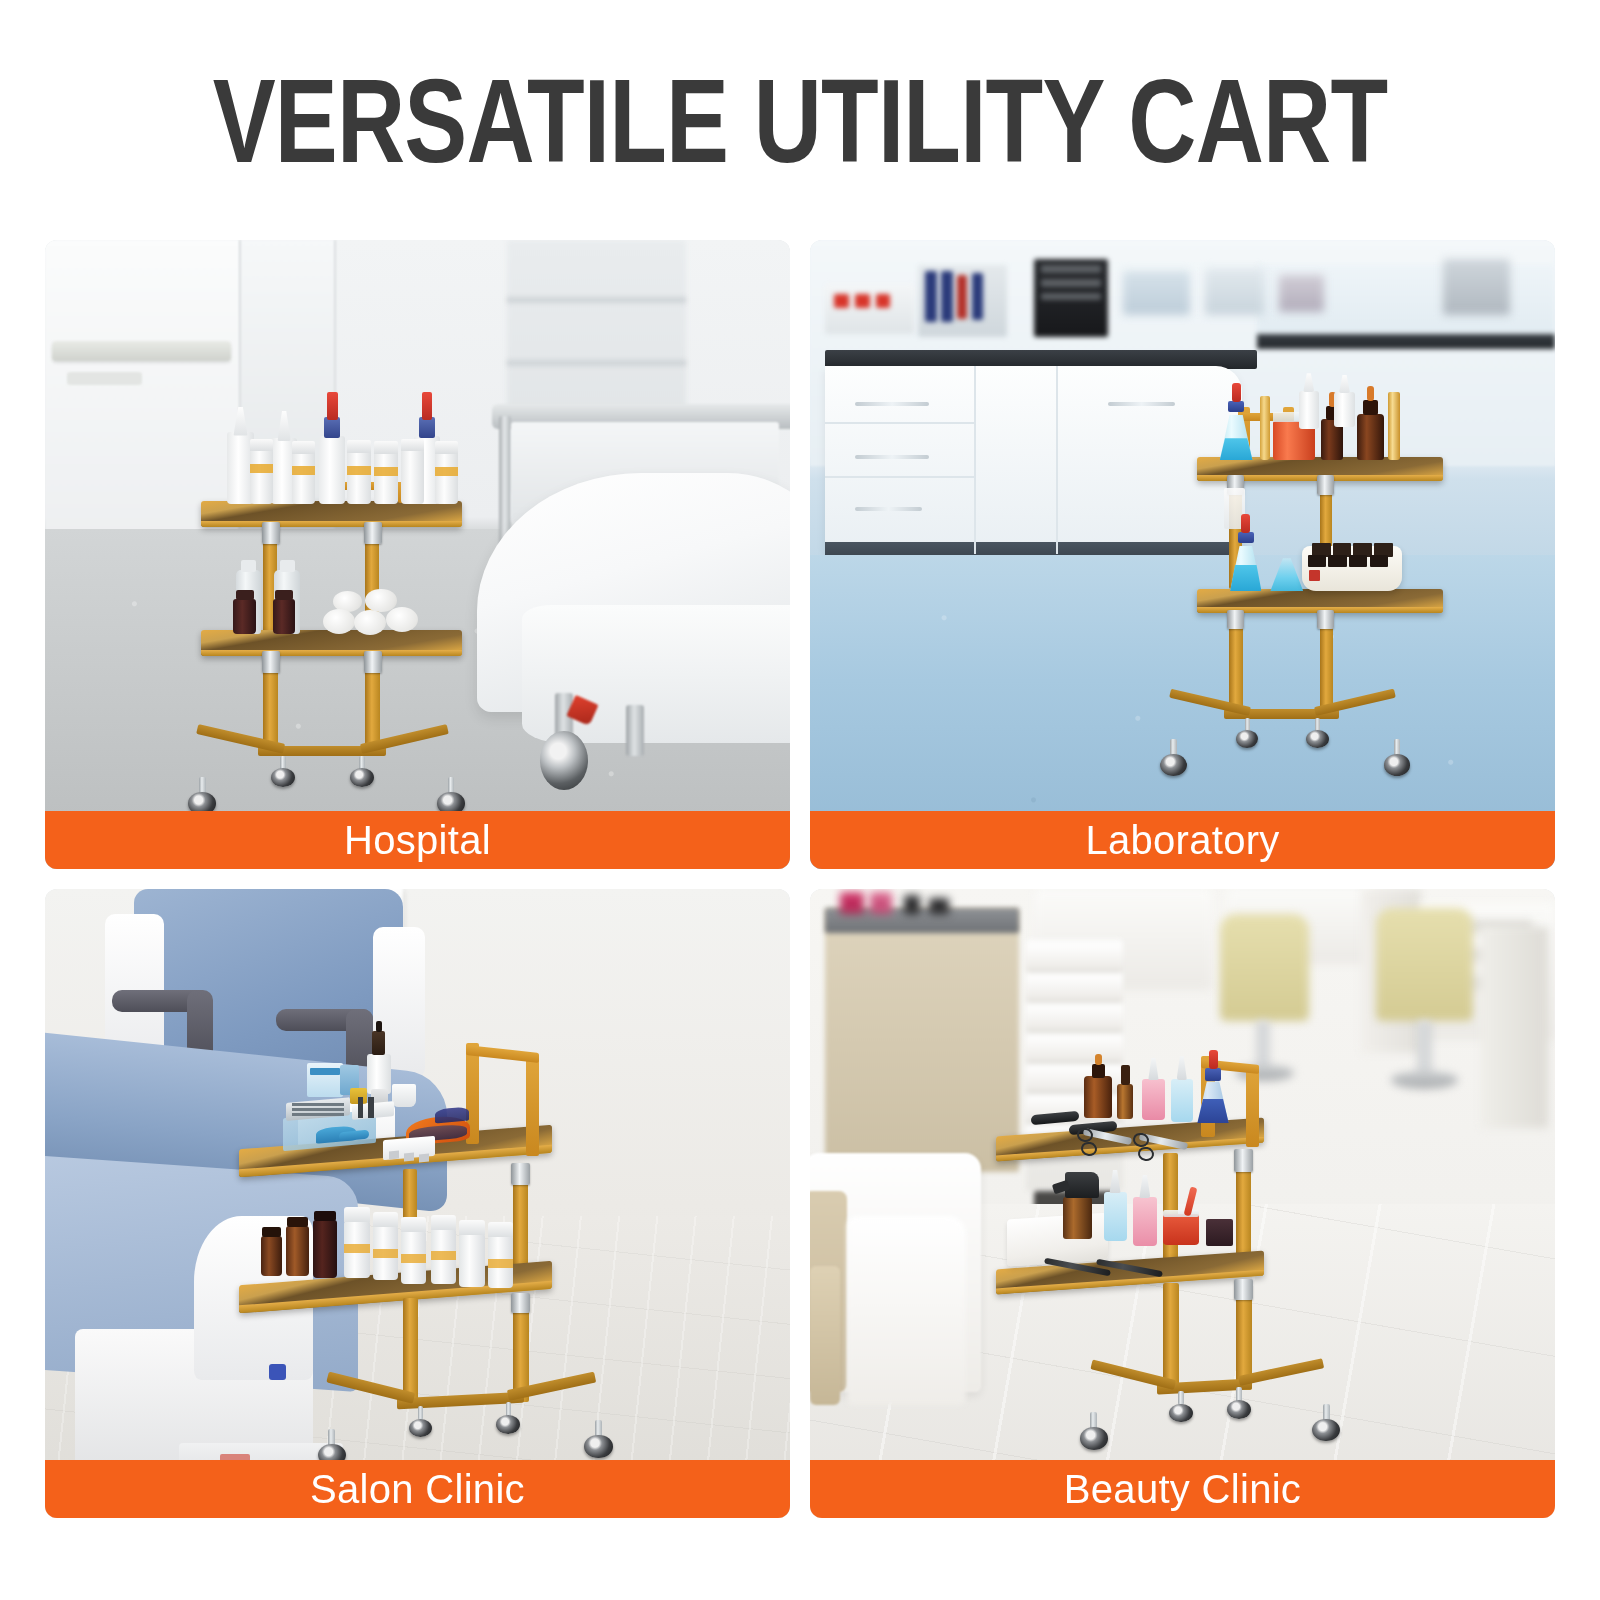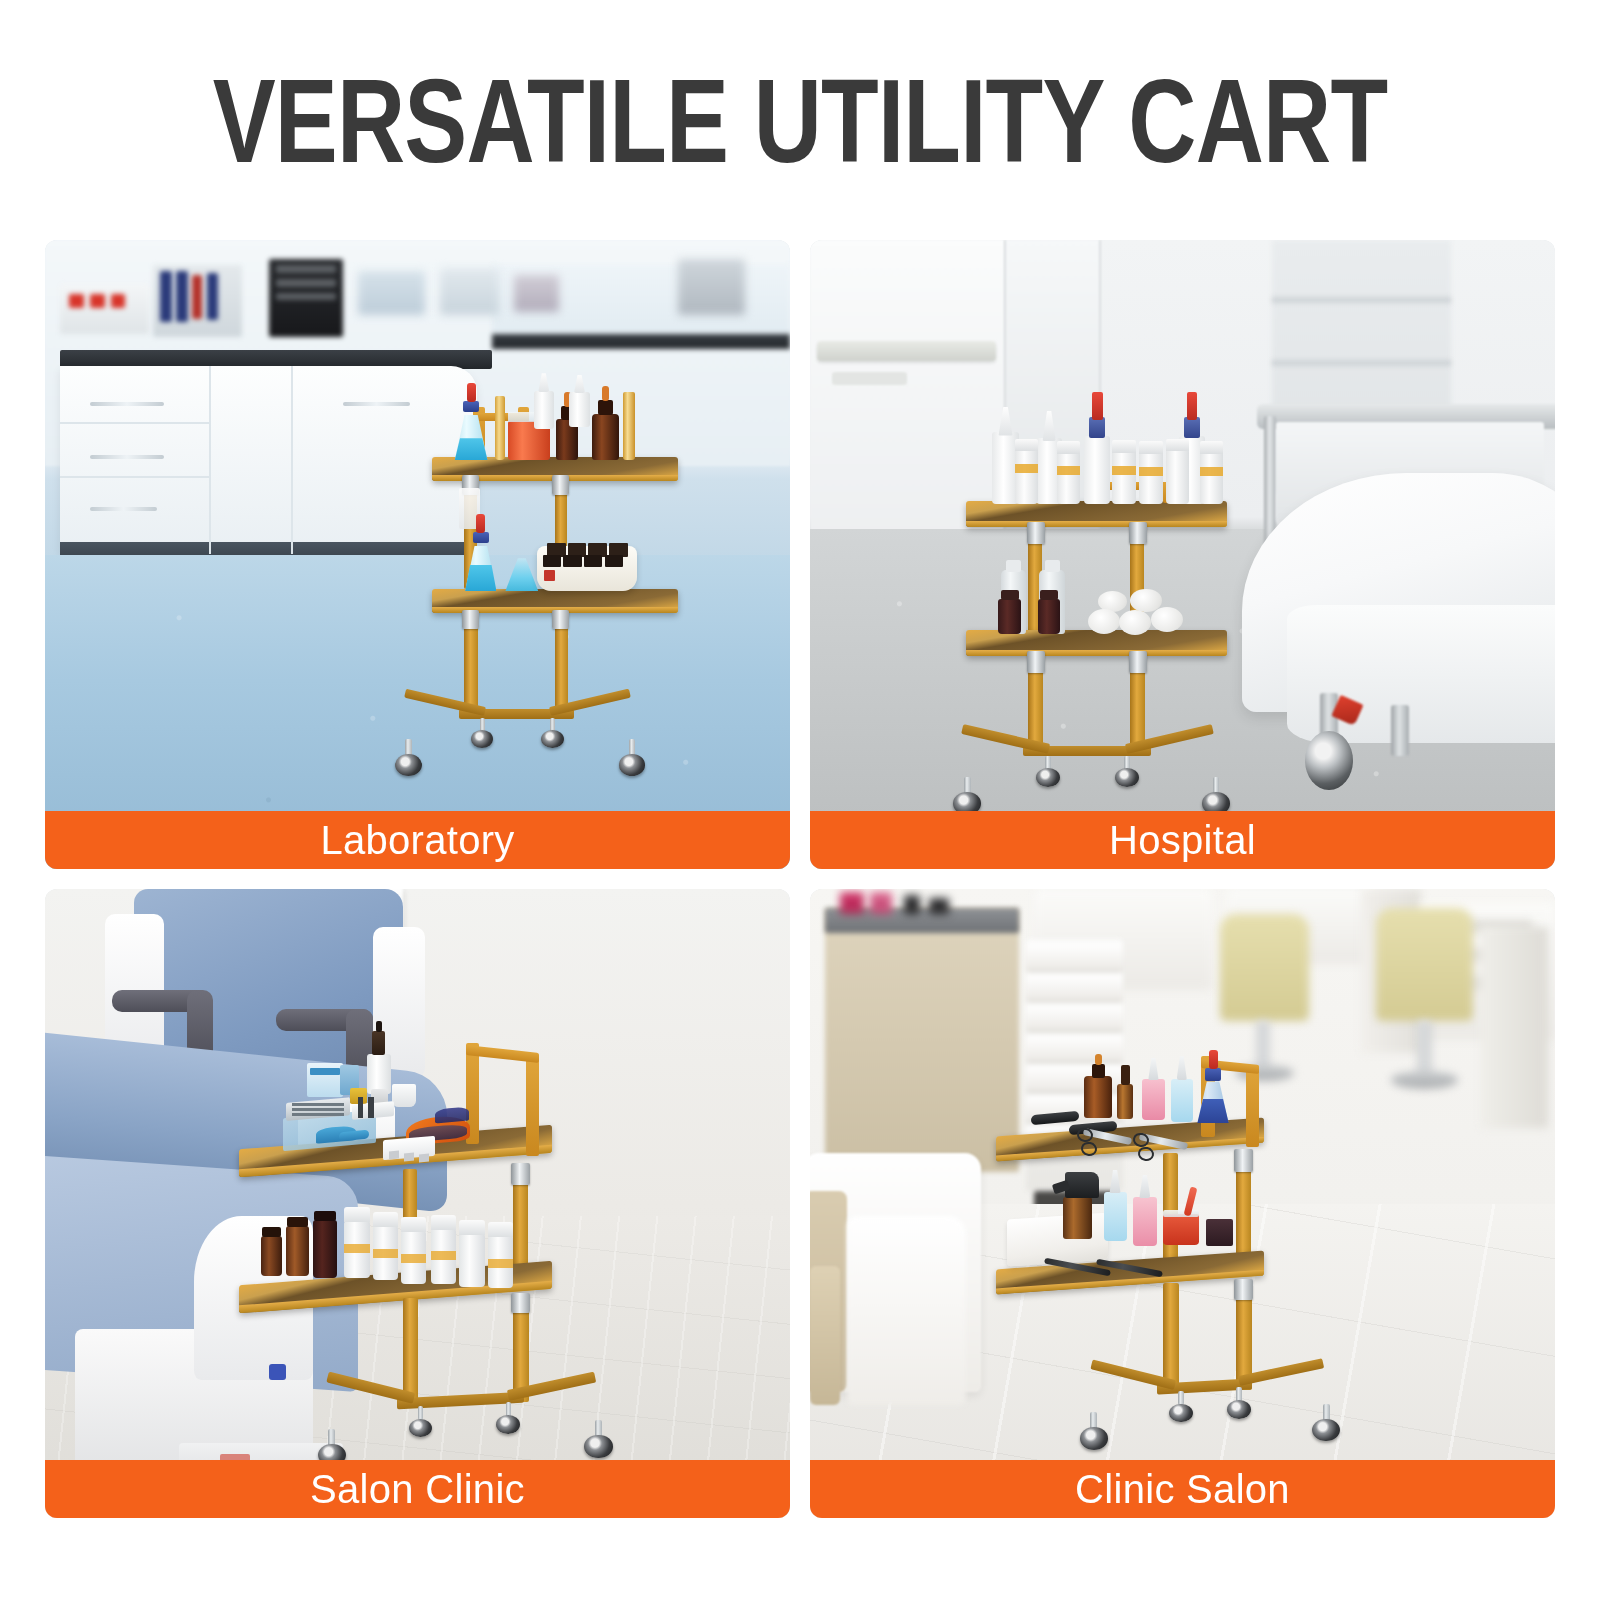--- a/index.html
+++ b/index.html
@@ -181,20 +181,144 @@
 </style>
 </head>
 <body>
 
 <div class="title">VERSATILE UTILITY CART</div>
 
 <div class="grid">
 
   <div class="panel">
     <div class="scene">
+      <div class="hosp-bg"></div>
+      <div class="hosp-wall-l blur1"></div>
+      <div class="hosp-door blur1"></div>
+      <div class="hosp-cab blur2"></div>
+      <div class="hosp-cab-line blur2" style="top:9%"></div>
+      <div class="hosp-cab-line blur2" style="top:19%"></div>
+      <div class="hosp-rail blur1"></div>
+      <div class="hosp-rail2 blur1"></div>
+      <div class="hosp-floor"></div>
+
+      <div class="bed-frame blur1"></div>
+      <div class="bed-post blur1"></div>
+      <div class="bed-panel blur1"></div>
+      <div class="bed-wheel blur1" style="left:62.5%; top:66%;"></div>
+      <div class="bed-sheet"></div>
+      <div class="bed-sheet2"></div>
+      <div class="bed-leg blur1" style="left:68.5%; top:72%;"></div>
+      <div class="bed-leg blur1" style="left:78%; top:74%;"></div>
+      <div class="bed-redtag blur1"></div>
+      <div class="bed-wheel" style="left:66.5%; top:78%; width:6.4%; height:9.4%;"></div>
+
+      <div class="tray" style="left:21%; top:41.5%; width:35%; height:4.2%;">
+        <div class="tray-lip"></div>
+      </div>
+
+      <div class="gold" style="position:absolute; left:38%; top:38.4%; width:10.5%; height:1.3%; border-radius:2px;"></div>
+      <div class="gold" style="position:absolute; left:38%; top:38.4%; width:1.3%; height:3.4%; border-radius:2px;"></div>
+      <div class="gold" style="position:absolute; left:47.4%; top:38.4%; width:1.3%; height:3.4%; border-radius:2px;"></div>
+
+      <div class="btl" style="left:24.4%; top:30.5%; width:3.6%; height:11.5%; background:linear-gradient(90deg,#e7e9ea,#ffffff 42%,#dfe2e4);"></div>
+      <div class="cap" style="left:25.3%; top:26.5%; width:1.9%; height:4.6%; background:linear-gradient(180deg,#fdfdfd,#e0e3e5); clip-path:polygon(34% 0,66% 0,100% 100%,0 100%);"></div>
+      <div class="btl" style="left:30.4%; top:31.5%; width:3.4%; height:10.5%; background:linear-gradient(90deg,#e7e9ea,#ffffff 42%,#dfe2e4);"></div>
+      <div class="cap" style="left:31.2%; top:27.2%; width:1.8%; height:4.8%; background:linear-gradient(180deg,#fdfdfd,#e0e3e5); clip-path:polygon(34% 0,66% 0,100% 100%,0 100%);"></div>
+
+      <div class="btl" style="left:36.8%; top:31.2%; width:3.5%; height:10.8%; background:linear-gradient(90deg,#e9ebec,#ffffff 42%,#e0e3e5);"></div>
+      <div class="cap" style="left:37.5%; top:28.2%; width:2.1%; height:3.2%; background:linear-gradient(180deg,#5a6fb5,#33458c); border-radius:2px;"></div>
+      <div class="cap" style="left:37.9%; top:24.2%; width:1.4%; height:4.4%; background:linear-gradient(180deg,#e8483a,#b92b21); border-radius:2px;"></div>
+
+      <div class="btl" style="left:49.5%; top:31.2%; width:3.5%; height:10.8%; background:linear-gradient(90deg,#e9ebec,#ffffff 42%,#e0e3e5);"></div>
+      <div class="cap" style="left:50.2%; top:28.2%; width:2.1%; height:3.2%; background:linear-gradient(180deg,#5a6fb5,#33458c); border-radius:2px;"></div>
+      <div class="cap" style="left:50.6%; top:24.2%; width:1.4%; height:4.4%; background:linear-gradient(180deg,#e8483a,#b92b21); border-radius:2px;"></div>
+
+      <div class="btl" style="left:27.5%; top:33.2%; width:3.1%; height:8.8%; background:linear-gradient(90deg,#e4e6e7,#fdfdfd 40%,#dcdfe1);"></div>
+      <div class="cap" style="left:27.5%; top:31.6%; width:3.1%; height:2%; background:linear-gradient(180deg,#fafafa,#dcdfe1); border-radius:2px 2px 0 0;"></div>
+      <div style="position:absolute; left:27.5%; top:35.6%; width:3.1%; height:1.5%; background:#e8a92d; opacity:.85;"></div>
+
+      <div class="btl" style="left:33.2%; top:33.6%; width:3.0%; height:8.4%; background:linear-gradient(90deg,#e4e6e7,#fdfdfd 40%,#dcdfe1);"></div>
+      <div class="cap" style="left:33.2%; top:32%; width:3.0%; height:2%; background:linear-gradient(180deg,#fafafa,#dcdfe1); border-radius:2px 2px 0 0;"></div>
+      <div style="position:absolute; left:33.2%; top:36%; width:3.0%; height:1.4%; background:#e8a92d; opacity:.85;"></div>
+
+      <div class="btl" style="left:40.5%; top:33.4%; width:3.2%; height:8.6%; background:linear-gradient(90deg,#e4e6e7,#fdfdfd 40%,#dcdfe1);"></div>
+      <div class="cap" style="left:40.5%; top:31.8%; width:3.2%; height:2%; background:linear-gradient(180deg,#fafafa,#dcdfe1); border-radius:2px 2px 0 0;"></div>
+      <div style="position:absolute; left:40.5%; top:35.9%; width:3.2%; height:1.4%; background:#e8a92d; opacity:.85;"></div>
+
+      <div class="btl" style="left:44.2%; top:33.6%; width:3.2%; height:8.4%; background:linear-gradient(90deg,#e4e6e7,#fdfdfd 40%,#dcdfe1);"></div>
+      <div class="cap" style="left:44.2%; top:32%; width:3.2%; height:2%; background:linear-gradient(180deg,#fafafa,#dcdfe1); border-radius:2px 2px 0 0;"></div>
+      <div style="position:absolute; left:44.2%; top:36.1%; width:3.2%; height:1.4%; background:#e8a92d; opacity:.85;"></div>
+
+      <div class="btl" style="left:47.8%; top:33.2%; width:3.1%; height:8.8%; background:linear-gradient(90deg,#e4e6e7,#fdfdfd 40%,#dcdfe1);"></div>
+      <div class="cap" style="left:47.8%; top:31.6%; width:3.1%; height:2%; background:linear-gradient(180deg,#fafafa,#dcdfe1); border-radius:2px 2px 0 0;"></div>
+
+      <div class="btl" style="left:52.3%; top:33.6%; width:3.1%; height:8.4%; background:linear-gradient(90deg,#e4e6e7,#fdfdfd 40%,#dcdfe1);"></div>
+      <div class="cap" style="left:52.3%; top:32%; width:3.1%; height:2%; background:linear-gradient(180deg,#fafafa,#dcdfe1); border-radius:2px 2px 0 0;"></div>
+      <div style="position:absolute; left:52.3%; top:36.1%; width:3.1%; height:1.4%; background:#e8a92d; opacity:.85;"></div>
+
+      <div class="post2" style="left:29.3%; top:45.5%; width:1.9%; height:17%;"></div>
+      <div class="post2" style="left:43.0%; top:45.5%; width:1.9%; height:17%;"></div>
+      <div class="bracket" style="left:29.1%; top:44.8%; width:2.4%; height:3.6%;"></div>
+      <div class="bracket" style="left:42.8%; top:44.8%; width:2.4%; height:3.6%;"></div>
+
+      <div class="tray" style="left:21%; top:62%; width:35%; height:4.2%;">
+        <div class="tray-lip"></div>
+      </div>
+
+      <div class="btl" style="left:25.6%; top:52.5%; width:3.4%; height:10.2%; background:linear-gradient(90deg,#d5dadd,#f4f7f8 38%,#cfd5d8); border-radius:5px 5px 3px 3px;"></div>
+      <div class="cap" style="left:26.3%; top:50.8%; width:2%; height:2%; background:#e8ebed;"></div>
+      <div class="btl" style="left:30.8%; top:52.5%; width:3.4%; height:10.2%; background:linear-gradient(90deg,#d5dadd,#f4f7f8 38%,#cfd5d8); border-radius:5px 5px 3px 3px;"></div>
+      <div class="cap" style="left:31.5%; top:50.8%; width:2%; height:2%; background:#e8ebed;"></div>
+
+      <div class="btl" style="left:25.3%; top:57%; width:3.0%; height:5.6%; background:linear-gradient(90deg,#36191a,#5b2a26 40%,#2b1315);"></div>
+      <div class="cap" style="left:25.6%; top:55.6%; width:2.4%; height:1.6%; background:#3a1f1d;"></div>
+      <div class="btl" style="left:30.6%; top:57%; width:3.0%; height:5.6%; background:linear-gradient(90deg,#36191a,#5b2a26 40%,#2b1315);"></div>
+      <div class="cap" style="left:30.9%; top:55.6%; width:2.4%; height:1.6%; background:#3a1f1d;"></div>
+
+      <div class="rnd" style="position:absolute; left:38.6%; top:55.8%; width:4.0%; height:3.4%; background:radial-gradient(circle at 40% 34%,#ffffff,#e6e6e4 70%,#d3d3d0);"></div>
+      <div class="rnd" style="position:absolute; left:43.0%; top:55.5%; width:4.2%; height:3.6%; background:radial-gradient(circle at 40% 34%,#ffffff,#e6e6e4 70%,#d3d3d0);"></div>
+      <div class="rnd" style="position:absolute; left:37.3%; top:58.6%; width:4.3%; height:4.0%; background:radial-gradient(circle at 40% 34%,#ffffff,#e8e8e6 70%,#d3d3d0);"></div>
+      <div class="rnd" style="position:absolute; left:41.5%; top:58.8%; width:4.3%; height:4.0%; background:radial-gradient(circle at 40% 34%,#ffffff,#e8e8e6 70%,#d3d3d0);"></div>
+      <div class="rnd" style="position:absolute; left:45.8%; top:58.4%; width:4.3%; height:4.0%; background:radial-gradient(circle at 40% 34%,#ffffff,#e8e8e6 70%,#d3d3d0);"></div>
+
+      <div class="post2" style="left:29.3%; top:66%; width:2.0%; height:16%;"></div>
+      <div class="post2" style="left:43.0%; top:66%; width:2.0%; height:16%;"></div>
+      <div class="bracket" style="left:29.1%; top:65.4%; width:2.4%; height:3.4%;"></div>
+      <div class="bracket" style="left:42.8%; top:65.4%; width:2.4%; height:3.4%;"></div>
+
+      <div class="gold-d" style="position:absolute; left:28.6%; top:80.4%; width:17.2%; height:1.7%; border-radius:2px;"></div>
+      <div class="gold-d" style="position:absolute; left:20.2%; top:80.2%; width:12%; height:1.6%; border-radius:2px; transform:rotate(13deg); transform-origin:right center;"></div>
+      <div class="gold-d" style="position:absolute; left:42.4%; top:80.2%; width:12%; height:1.6%; border-radius:2px; transform:rotate(-13deg); transform-origin:left center;"></div>
+
+      <div class="caster" style="left:30.3%; top:82.0%; width:3.2%; height:5.0%;">
+          <div class="stem"></div>
+          <div class="wheel"></div>
+        </div>
+      <div class="caster" style="left:41.0%; top:82.0%; width:3.2%; height:5.0%;">
+          <div class="stem"></div>
+          <div class="wheel"></div>
+        </div>
+      <div class="caster" style="left:19.2%; top:85.4%; width:3.8%; height:6.0%;">
+          <div class="stem"></div>
+          <div class="wheel"></div>
+        </div>
+      <div class="caster" style="left:52.6%; top:85.4%; width:3.8%; height:6.0%;">
+          <div class="stem"></div>
+          <div class="wheel"></div>
+        </div>
+    </div>
+
+    <div class="label-bar">
+      <span>Hospital</span>
+    </div>
+  </div>
+
+  <div class="panel">
+    <div class="scene">
       <div class="lab-bg"></div>
       <div class="lab-wall blur1"></div>
 
       <div class="lab-shelf blur2"></div>
       <div class="lab-equip blur2" style="left:2%; top:7%; width:12%; height:8%; background:linear-gradient(180deg,#f4f6f7,#dfe4e7);"></div>
       <div class="lab-equip blur2" style="left:3.2%; top:8.6%; width:2%; height:2.2%; background:#d8352a;"></div>
       <div class="lab-equip blur2" style="left:6.0%; top:8.6%; width:2%; height:2.2%; background:#d8352a;"></div>
       <div class="lab-equip blur2" style="left:8.8%; top:8.6%; width:2%; height:2.2%; background:#d8352a;"></div>
       <div class="lab-equip blur2" style="left:14.5%; top:4%; width:12%; height:11.5%; background:linear-gradient(180deg,#e4e9ec,#cfd7dc);"></div>
       <div class="lab-equip blur2" style="left:15.5%; top:5%; width:1.6%; height:8%; background:#2a3a7a;"></div>
@@ -317,144 +441,20 @@
         </div>
     </div>
 
     <div class="label-bar">
       <span>Laboratory</span>
     </div>
   </div>
 
   <div class="panel">
     <div class="scene">
-      <div class="hosp-bg"></div>
-      <div class="hosp-wall-l blur1"></div>
-      <div class="hosp-door blur1"></div>
-      <div class="hosp-cab blur2"></div>
-      <div class="hosp-cab-line blur2" style="top:9%"></div>
-      <div class="hosp-cab-line blur2" style="top:19%"></div>
-      <div class="hosp-rail blur1"></div>
-      <div class="hosp-rail2 blur1"></div>
-      <div class="hosp-floor"></div>
-
-      <div class="bed-frame blur1"></div>
-      <div class="bed-post blur1"></div>
-      <div class="bed-panel blur1"></div>
-      <div class="bed-wheel blur1" style="left:62.5%; top:66%;"></div>
-      <div class="bed-sheet"></div>
-      <div class="bed-sheet2"></div>
-      <div class="bed-leg blur1" style="left:68.5%; top:72%;"></div>
-      <div class="bed-leg blur1" style="left:78%; top:74%;"></div>
-      <div class="bed-redtag blur1"></div>
-      <div class="bed-wheel" style="left:66.5%; top:78%; width:6.4%; height:9.4%;"></div>
-
-      <div class="tray" style="left:21%; top:41.5%; width:35%; height:4.2%;">
-        <div class="tray-lip"></div>
-      </div>
-
-      <div class="gold" style="position:absolute; left:38%; top:38.4%; width:10.5%; height:1.3%; border-radius:2px;"></div>
-      <div class="gold" style="position:absolute; left:38%; top:38.4%; width:1.3%; height:3.4%; border-radius:2px;"></div>
-      <div class="gold" style="position:absolute; left:47.4%; top:38.4%; width:1.3%; height:3.4%; border-radius:2px;"></div>
-
-      <div class="btl" style="left:24.4%; top:30.5%; width:3.6%; height:11.5%; background:linear-gradient(90deg,#e7e9ea,#ffffff 42%,#dfe2e4);"></div>
-      <div class="cap" style="left:25.3%; top:26.5%; width:1.9%; height:4.6%; background:linear-gradient(180deg,#fdfdfd,#e0e3e5); clip-path:polygon(34% 0,66% 0,100% 100%,0 100%);"></div>
-      <div class="btl" style="left:30.4%; top:31.5%; width:3.4%; height:10.5%; background:linear-gradient(90deg,#e7e9ea,#ffffff 42%,#dfe2e4);"></div>
-      <div class="cap" style="left:31.2%; top:27.2%; width:1.8%; height:4.8%; background:linear-gradient(180deg,#fdfdfd,#e0e3e5); clip-path:polygon(34% 0,66% 0,100% 100%,0 100%);"></div>
-
-      <div class="btl" style="left:36.8%; top:31.2%; width:3.5%; height:10.8%; background:linear-gradient(90deg,#e9ebec,#ffffff 42%,#e0e3e5);"></div>
-      <div class="cap" style="left:37.5%; top:28.2%; width:2.1%; height:3.2%; background:linear-gradient(180deg,#5a6fb5,#33458c); border-radius:2px;"></div>
-      <div class="cap" style="left:37.9%; top:24.2%; width:1.4%; height:4.4%; background:linear-gradient(180deg,#e8483a,#b92b21); border-radius:2px;"></div>
-
-      <div class="btl" style="left:49.5%; top:31.2%; width:3.5%; height:10.8%; background:linear-gradient(90deg,#e9ebec,#ffffff 42%,#e0e3e5);"></div>
-      <div class="cap" style="left:50.2%; top:28.2%; width:2.1%; height:3.2%; background:linear-gradient(180deg,#5a6fb5,#33458c); border-radius:2px;"></div>
-      <div class="cap" style="left:50.6%; top:24.2%; width:1.4%; height:4.4%; background:linear-gradient(180deg,#e8483a,#b92b21); border-radius:2px;"></div>
-
-      <div class="btl" style="left:27.5%; top:33.2%; width:3.1%; height:8.8%; background:linear-gradient(90deg,#e4e6e7,#fdfdfd 40%,#dcdfe1);"></div>
-      <div class="cap" style="left:27.5%; top:31.6%; width:3.1%; height:2%; background:linear-gradient(180deg,#fafafa,#dcdfe1); border-radius:2px 2px 0 0;"></div>
-      <div style="position:absolute; left:27.5%; top:35.6%; width:3.1%; height:1.5%; background:#e8a92d; opacity:.85;"></div>
-
-      <div class="btl" style="left:33.2%; top:33.6%; width:3.0%; height:8.4%; background:linear-gradient(90deg,#e4e6e7,#fdfdfd 40%,#dcdfe1);"></div>
-      <div class="cap" style="left:33.2%; top:32%; width:3.0%; height:2%; background:linear-gradient(180deg,#fafafa,#dcdfe1); border-radius:2px 2px 0 0;"></div>
-      <div style="position:absolute; left:33.2%; top:36%; width:3.0%; height:1.4%; background:#e8a92d; opacity:.85;"></div>
-
-      <div class="btl" style="left:40.5%; top:33.4%; width:3.2%; height:8.6%; background:linear-gradient(90deg,#e4e6e7,#fdfdfd 40%,#dcdfe1);"></div>
-      <div class="cap" style="left:40.5%; top:31.8%; width:3.2%; height:2%; background:linear-gradient(180deg,#fafafa,#dcdfe1); border-radius:2px 2px 0 0;"></div>
-      <div style="position:absolute; left:40.5%; top:35.9%; width:3.2%; height:1.4%; background:#e8a92d; opacity:.85;"></div>
-
-      <div class="btl" style="left:44.2%; top:33.6%; width:3.2%; height:8.4%; background:linear-gradient(90deg,#e4e6e7,#fdfdfd 40%,#dcdfe1);"></div>
-      <div class="cap" style="left:44.2%; top:32%; width:3.2%; height:2%; background:linear-gradient(180deg,#fafafa,#dcdfe1); border-radius:2px 2px 0 0;"></div>
-      <div style="position:absolute; left:44.2%; top:36.1%; width:3.2%; height:1.4%; background:#e8a92d; opacity:.85;"></div>
-
-      <div class="btl" style="left:47.8%; top:33.2%; width:3.1%; height:8.8%; background:linear-gradient(90deg,#e4e6e7,#fdfdfd 40%,#dcdfe1);"></div>
-      <div class="cap" style="left:47.8%; top:31.6%; width:3.1%; height:2%; background:linear-gradient(180deg,#fafafa,#dcdfe1); border-radius:2px 2px 0 0;"></div>
-
-      <div class="btl" style="left:52.3%; top:33.6%; width:3.1%; height:8.4%; background:linear-gradient(90deg,#e4e6e7,#fdfdfd 40%,#dcdfe1);"></div>
-      <div class="cap" style="left:52.3%; top:32%; width:3.1%; height:2%; background:linear-gradient(180deg,#fafafa,#dcdfe1); border-radius:2px 2px 0 0;"></div>
-      <div style="position:absolute; left:52.3%; top:36.1%; width:3.1%; height:1.4%; background:#e8a92d; opacity:.85;"></div>
-
-      <div class="post2" style="left:29.3%; top:45.5%; width:1.9%; height:17%;"></div>
-      <div class="post2" style="left:43.0%; top:45.5%; width:1.9%; height:17%;"></div>
-      <div class="bracket" style="left:29.1%; top:44.8%; width:2.4%; height:3.6%;"></div>
-      <div class="bracket" style="left:42.8%; top:44.8%; width:2.4%; height:3.6%;"></div>
-
-      <div class="tray" style="left:21%; top:62%; width:35%; height:4.2%;">
-        <div class="tray-lip"></div>
-      </div>
-
-      <div class="btl" style="left:25.6%; top:52.5%; width:3.4%; height:10.2%; background:linear-gradient(90deg,#d5dadd,#f4f7f8 38%,#cfd5d8); border-radius:5px 5px 3px 3px;"></div>
-      <div class="cap" style="left:26.3%; top:50.8%; width:2%; height:2%; background:#e8ebed;"></div>
-      <div class="btl" style="left:30.8%; top:52.5%; width:3.4%; height:10.2%; background:linear-gradient(90deg,#d5dadd,#f4f7f8 38%,#cfd5d8); border-radius:5px 5px 3px 3px;"></div>
-      <div class="cap" style="left:31.5%; top:50.8%; width:2%; height:2%; background:#e8ebed;"></div>
-
-      <div class="btl" style="left:25.3%; top:57%; width:3.0%; height:5.6%; background:linear-gradient(90deg,#36191a,#5b2a26 40%,#2b1315);"></div>
-      <div class="cap" style="left:25.6%; top:55.6%; width:2.4%; height:1.6%; background:#3a1f1d;"></div>
-      <div class="btl" style="left:30.6%; top:57%; width:3.0%; height:5.6%; background:linear-gradient(90deg,#36191a,#5b2a26 40%,#2b1315);"></div>
-      <div class="cap" style="left:30.9%; top:55.6%; width:2.4%; height:1.6%; background:#3a1f1d;"></div>
-
-      <div class="rnd" style="position:absolute; left:38.6%; top:55.8%; width:4.0%; height:3.4%; background:radial-gradient(circle at 40% 34%,#ffffff,#e6e6e4 70%,#d3d3d0);"></div>
-      <div class="rnd" style="position:absolute; left:43.0%; top:55.5%; width:4.2%; height:3.6%; background:radial-gradient(circle at 40% 34%,#ffffff,#e6e6e4 70%,#d3d3d0);"></div>
-      <div class="rnd" style="position:absolute; left:37.3%; top:58.6%; width:4.3%; height:4.0%; background:radial-gradient(circle at 40% 34%,#ffffff,#e8e8e6 70%,#d3d3d0);"></div>
-      <div class="rnd" style="position:absolute; left:41.5%; top:58.8%; width:4.3%; height:4.0%; background:radial-gradient(circle at 40% 34%,#ffffff,#e8e8e6 70%,#d3d3d0);"></div>
-      <div class="rnd" style="position:absolute; left:45.8%; top:58.4%; width:4.3%; height:4.0%; background:radial-gradient(circle at 40% 34%,#ffffff,#e8e8e6 70%,#d3d3d0);"></div>
-
-      <div class="post2" style="left:29.3%; top:66%; width:2.0%; height:16%;"></div>
-      <div class="post2" style="left:43.0%; top:66%; width:2.0%; height:16%;"></div>
-      <div class="bracket" style="left:29.1%; top:65.4%; width:2.4%; height:3.4%;"></div>
-      <div class="bracket" style="left:42.8%; top:65.4%; width:2.4%; height:3.4%;"></div>
-
-      <div class="gold-d" style="position:absolute; left:28.6%; top:80.4%; width:17.2%; height:1.7%; border-radius:2px;"></div>
-      <div class="gold-d" style="position:absolute; left:20.2%; top:80.2%; width:12%; height:1.6%; border-radius:2px; transform:rotate(13deg); transform-origin:right center;"></div>
-      <div class="gold-d" style="position:absolute; left:42.4%; top:80.2%; width:12%; height:1.6%; border-radius:2px; transform:rotate(-13deg); transform-origin:left center;"></div>
-
-      <div class="caster" style="left:30.3%; top:82.0%; width:3.2%; height:5.0%;">
-          <div class="stem"></div>
-          <div class="wheel"></div>
-        </div>
-      <div class="caster" style="left:41.0%; top:82.0%; width:3.2%; height:5.0%;">
-          <div class="stem"></div>
-          <div class="wheel"></div>
-        </div>
-      <div class="caster" style="left:19.2%; top:85.4%; width:3.8%; height:6.0%;">
-          <div class="stem"></div>
-          <div class="wheel"></div>
-        </div>
-      <div class="caster" style="left:52.6%; top:85.4%; width:3.8%; height:6.0%;">
-          <div class="stem"></div>
-          <div class="wheel"></div>
-        </div>
-    </div>
-
-    <div class="label-bar">
-      <span>Hospital</span>
-    </div>
-  </div>
-
-  <div class="panel">
-    <div class="scene">
       <div class="den-bg"></div>
       <div class="den-floor"></div>
 
       <div class="chair-tray blur1"></div>
       <div class="chair-back"></div>
       <div class="chair-white" style="left:8%; top:4%; width:8%; height:26%;"></div>
       <div class="chair-white" style="left:44%; top:6%; width:7%; height:24%;"></div>
       <div class="chair-arm" style="left:9%; top:16%; width:13%; height:3.6%;"></div>
       <div class="chair-arm" style="left:19%; top:16%; width:3.6%; height:12%;"></div>
       <div class="chair-arm" style="left:31%; top:19%; width:13%; height:3.6%;"></div>
@@ -708,17 +708,17 @@
           <div class="stem"></div>
           <div class="wheel"></div>
         </div>
       <div class="caster" style="left:67.4%; top:81.8%; width:3.8%; height:6.0%;">
           <div class="stem"></div>
           <div class="wheel"></div>
         </div>
     </div>
 
     <div class="label-bar">
-      <span>Clinic Salon</span>
+      <span>Beauty Clinic</span>
     </div>
   </div>
 
 </div>
 
 </body></html>

